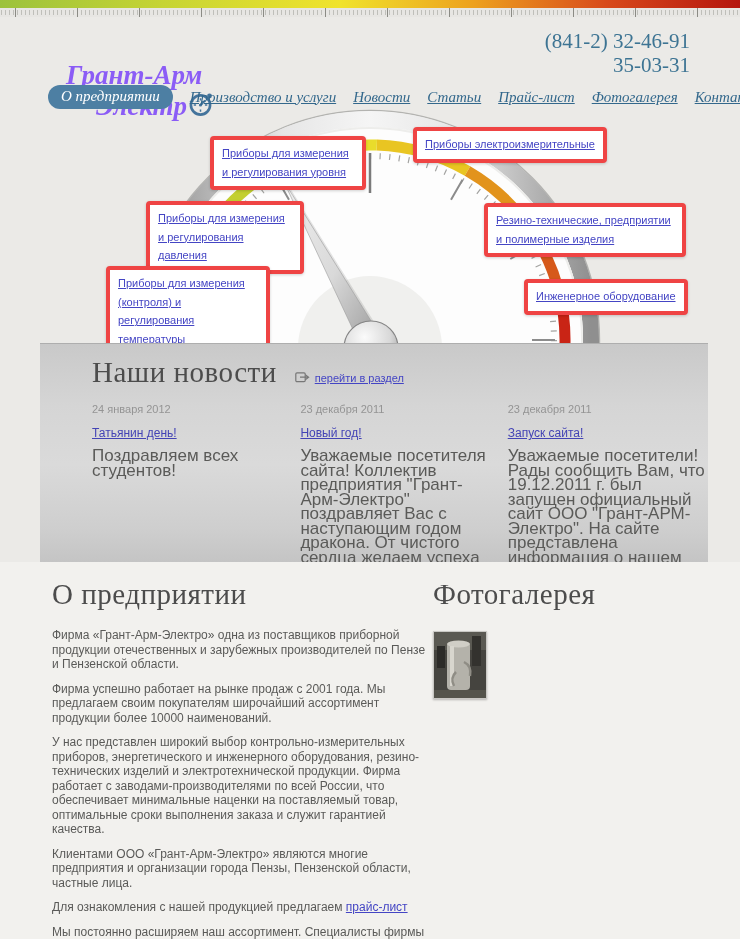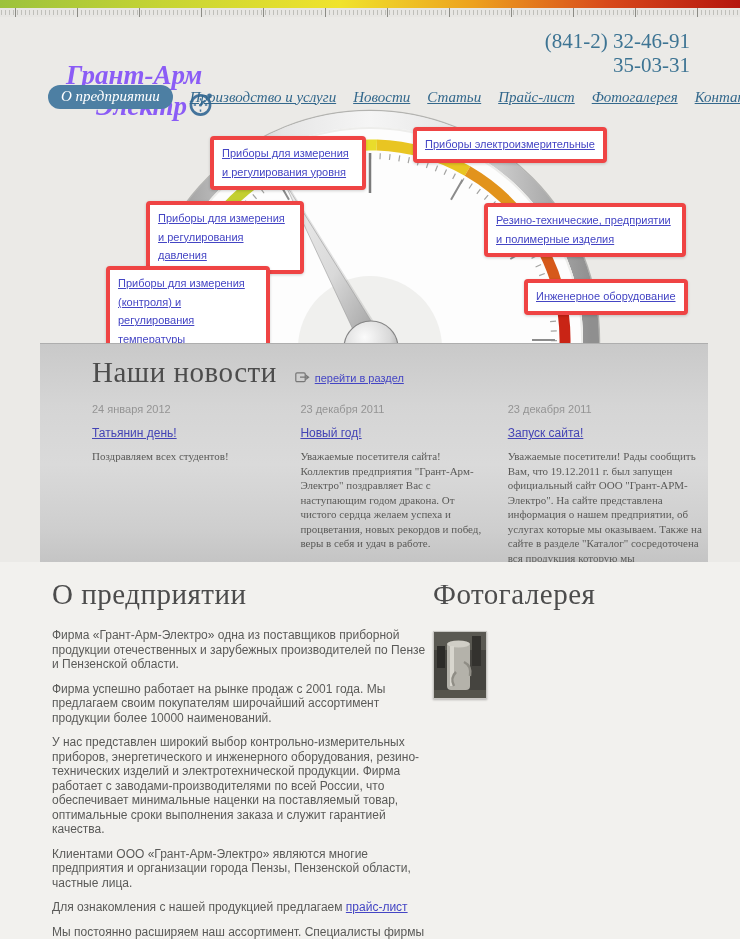--- a/index.html
+++ b/index.html
@@ -44,21 +44,21 @@
   h2.sec{font:29px/1.15 "Liberation Serif",serif;font-weight:400;color:#4c4c4c;margin:0;
     letter-spacing:.5px;}
   .goto{margin-left:18px;margin-top:10px;display:flex;align-items:center;gap:5px;
     font:11px "Liberation Sans",sans-serif;color:#4445c4;}
   .news-cols{display:flex;padding-left:52px;margin-top:14px;}
   .news-col1{width:190px;margin-right:20px;}
   .news-col2{width:193px;margin-right:16px;}
   .news-col3{width:202px;}
   .nc .date{font-size:11px;color:#949494;margin:0 0 8px;}
   .nc .ttl{display:inline-block;font-size:12px;color:#4343b5;text-decoration:underline;margin:0 0 9px;}
-  .nc p{font-size:11px;line-height:14.5px;color:#5a5a58;margin:0;font-family:Liberation Serif, serif;}
+  .nc p{font-size:17px;line-height:14.5px;color:#5a5a58;margin:0;}
   
   .bottom{position:absolute;left:0;top:562px;right:0;bottom:0;background:#f2f1ee;}
   .about-row{display:flex;padding:16px 0 0 52px;}
   .about-col{width:378px;}
   .about-col h2.sec,.gallery-col h2.sec{margin:0 0 17px;}
   .about-col p{font-size:12px;line-height:14.5px;color:#5a5a58;margin:0 0 10px;}
   .about-col a{color:#4445c4;text-decoration:underline;}
   .gallery-col{margin-left:3px;}
   .thumb{display:inline-block;margin-top:3px;width:52px;height:66px;border:1px solid #c9c8c4;
     background:#3c3b38;box-shadow:0 1px 2px rgba(0,0,0,.25);}

